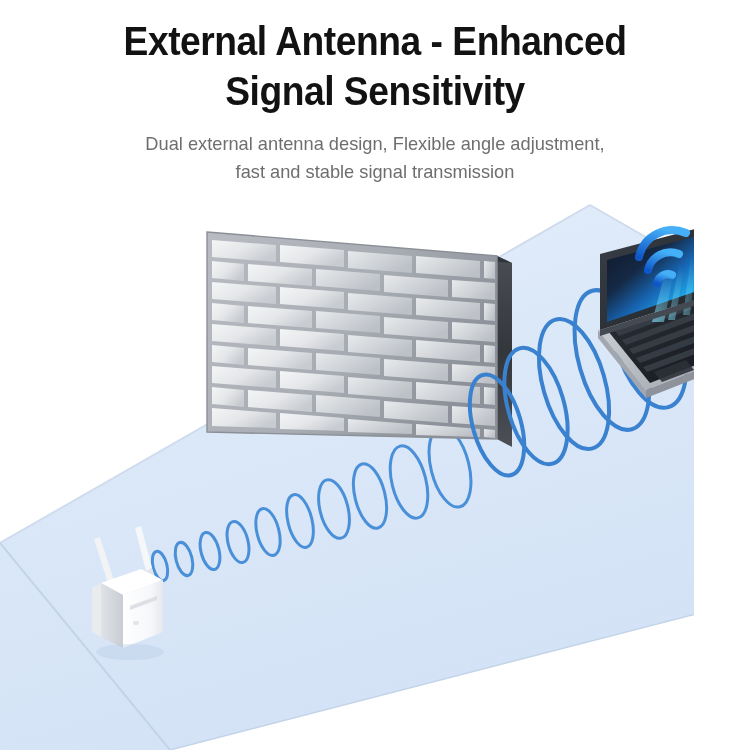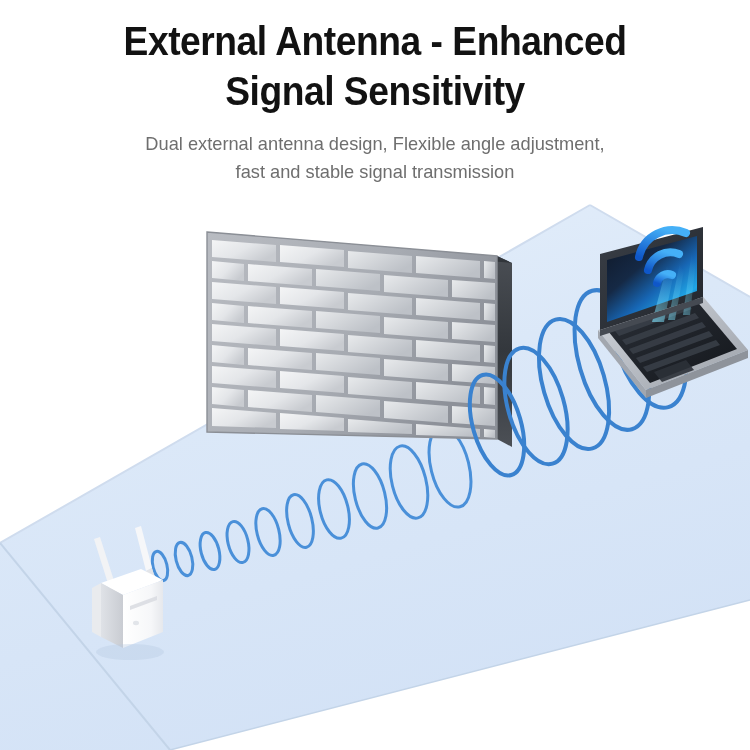--- a/index.html
+++ b/index.html
@@ -2,21 +2,21 @@
 <html><head>
 <meta charset="utf-8">
 <style>
   html, body {
     margin: 0;
     padding: 0;
     background: #ffffff;
   }
   #page {
     position: relative;
-    width: 750px;
+    width: 694px;
     height: 750px;
     background: #ffffff;
     overflow: hidden;
     font-family: "Liberation Sans", sans-serif;
   }
 
   
   #header {
     position: absolute;
     left: 0;

